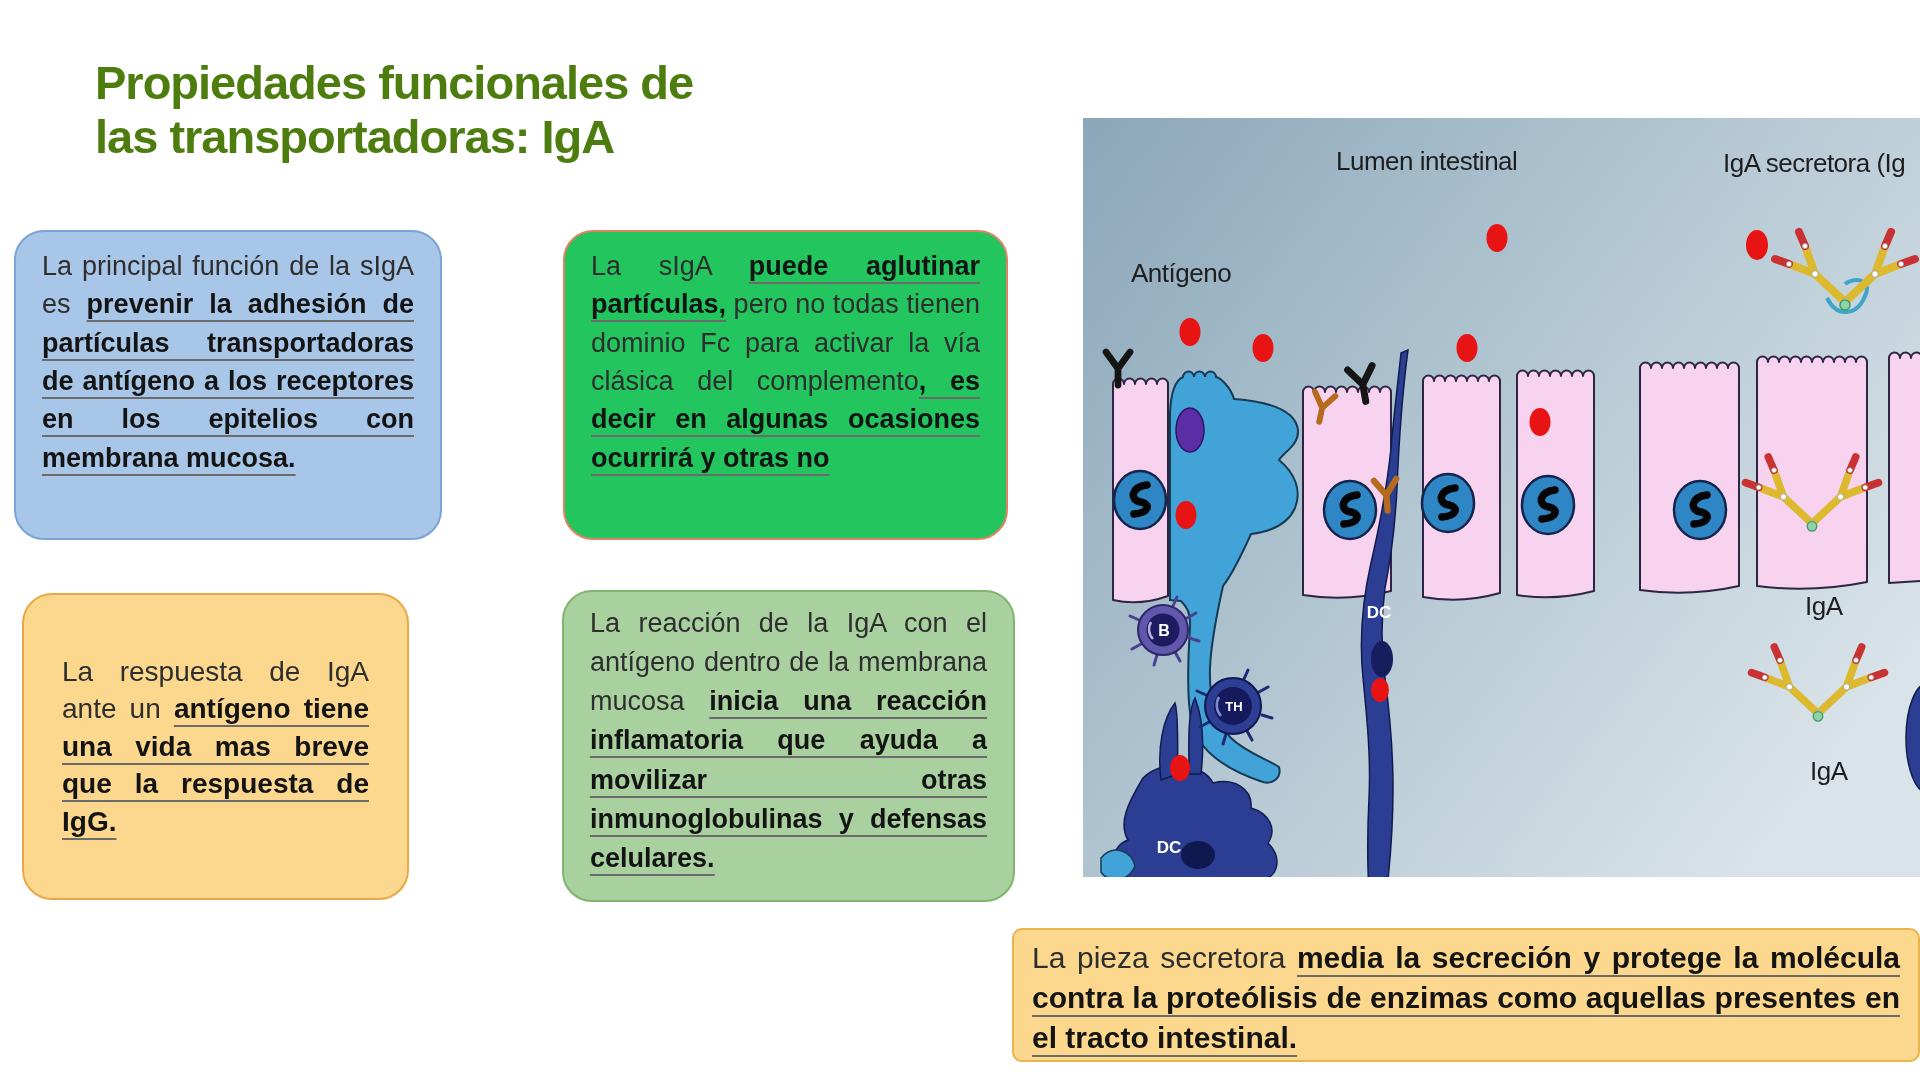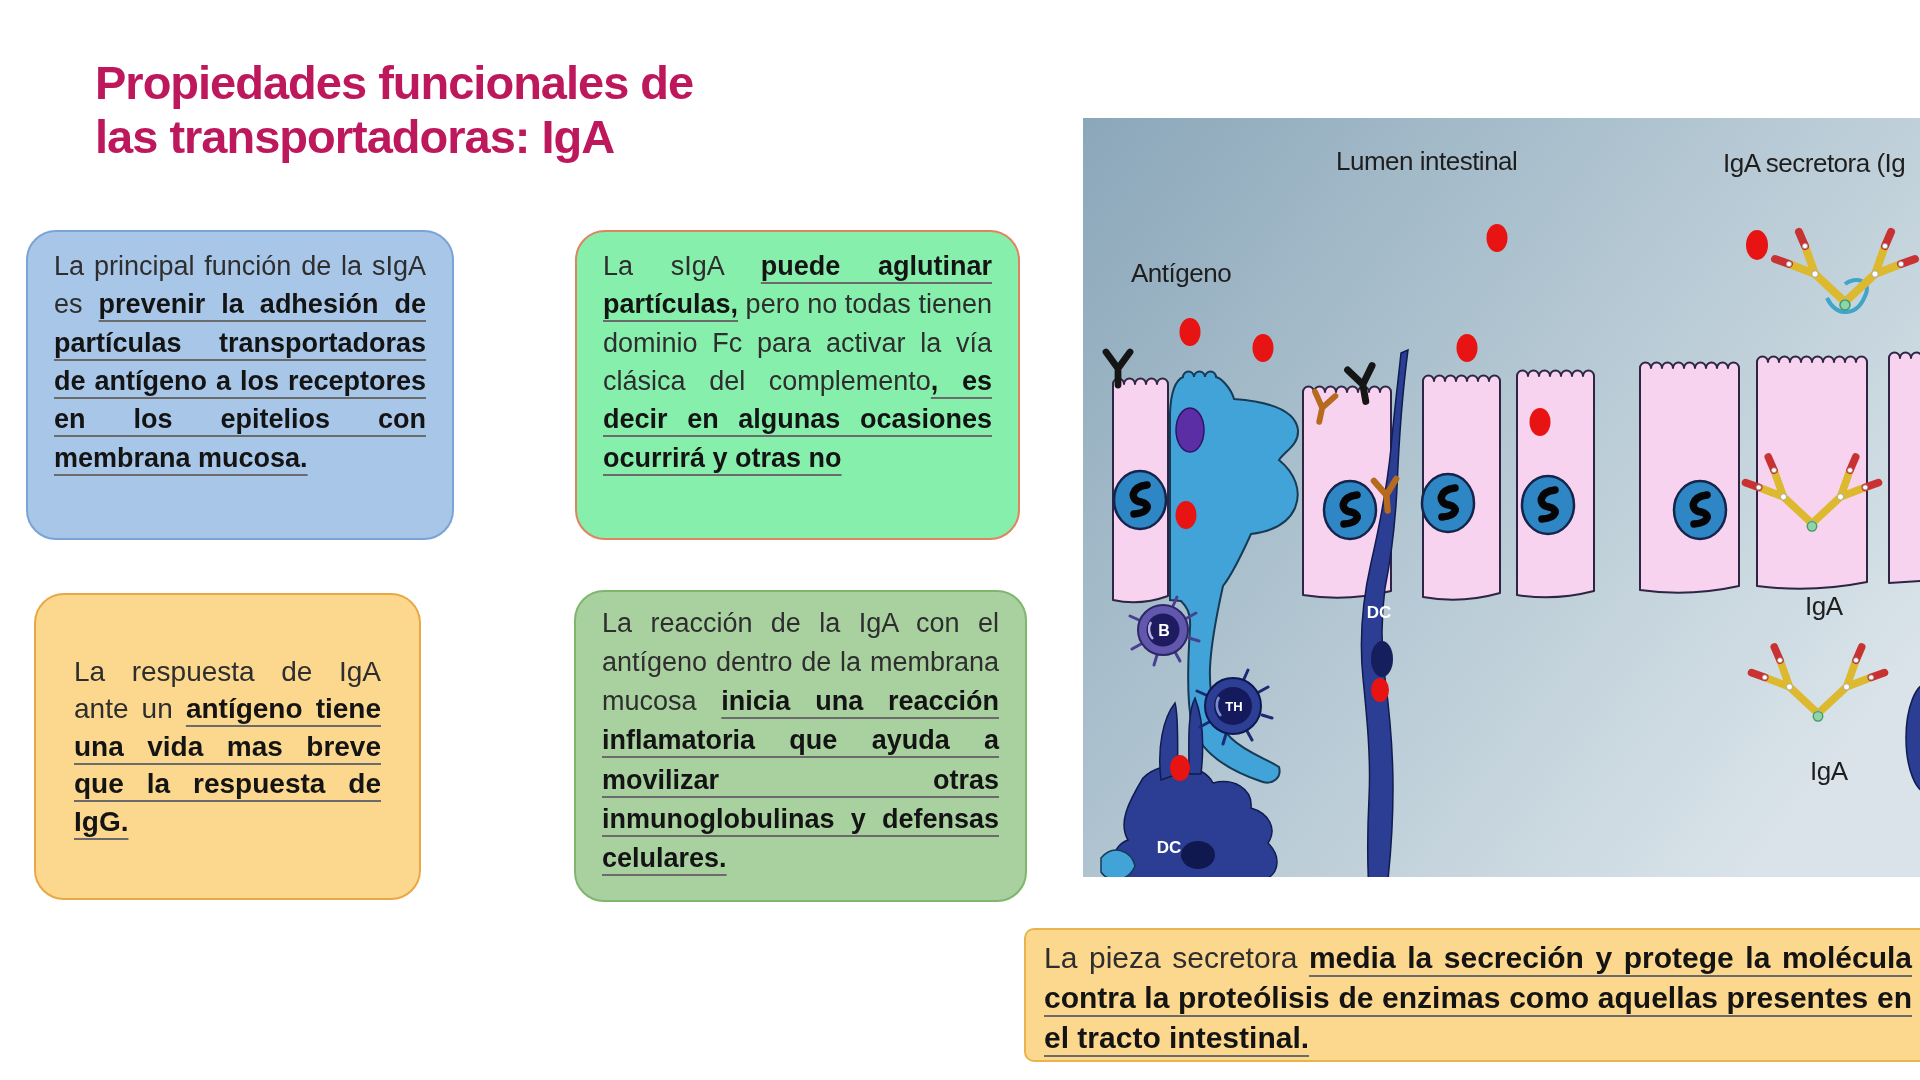--- a/index.html
+++ b/index.html
@@ -2,39 +2,39 @@
 <html><head>
 <meta charset="utf-8">
 <style>
   html,body{margin:0;padding:0;background:#ffffff;}
   #slide{
     position:relative;width:1920px;height:1080px;background:#ffffff;overflow:hidden;
     font-family:"Liberation Sans","DejaVu Sans",sans-serif;
   }
   #title{
     position:absolute;left:95px;top:56px;width:720px;
-    font-size:47px;font-weight:700;color:#be185d;line-height:1.14;letter-spacing:-1px;
+    font-size:47px;font-weight:700;color:#4d7c0f;line-height:1.14;letter-spacing:-1px;
   }
   .bubble{
     position:absolute;border-radius:30px;box-sizing:border-box;
-    text-align:justify;color:#2e2e2e;margin-left:12px;
+    text-align:justify;color:#2e2e2e;
   }
   .bubble .em{
     font-weight:700;color:#141414;
     text-decoration:underline;text-decoration-thickness:2px;
     text-underline-offset:7px;text-decoration-color:#6b6b6b;
   }
   #box-blue{
     left:14px;top:230px;width:428px;height:310px;
     background:#a8c6e8;border:2px solid #7ba3d4;
     padding:15px 26px;font-size:27px;line-height:1.42;
   }
   #box-orange{
     left:563px;top:230px;width:445px;height:310px;
-    background:#86efac;border:2px solid #e08360;
+    background:#22c55e;border:2px solid #e08360;
     padding:15px 26px;font-size:27px;line-height:1.42;
   }
   #box-yellow{
     left:22px;top:593px;width:387px;height:307px;
     background:#fbd88e;border:2px solid #eaa747;
     padding:0 38px;font-size:28px;line-height:1.34;
     display:flex;align-items:center;
   }
   #box-green{
     left:562px;top:590px;width:453px;height:312px;

